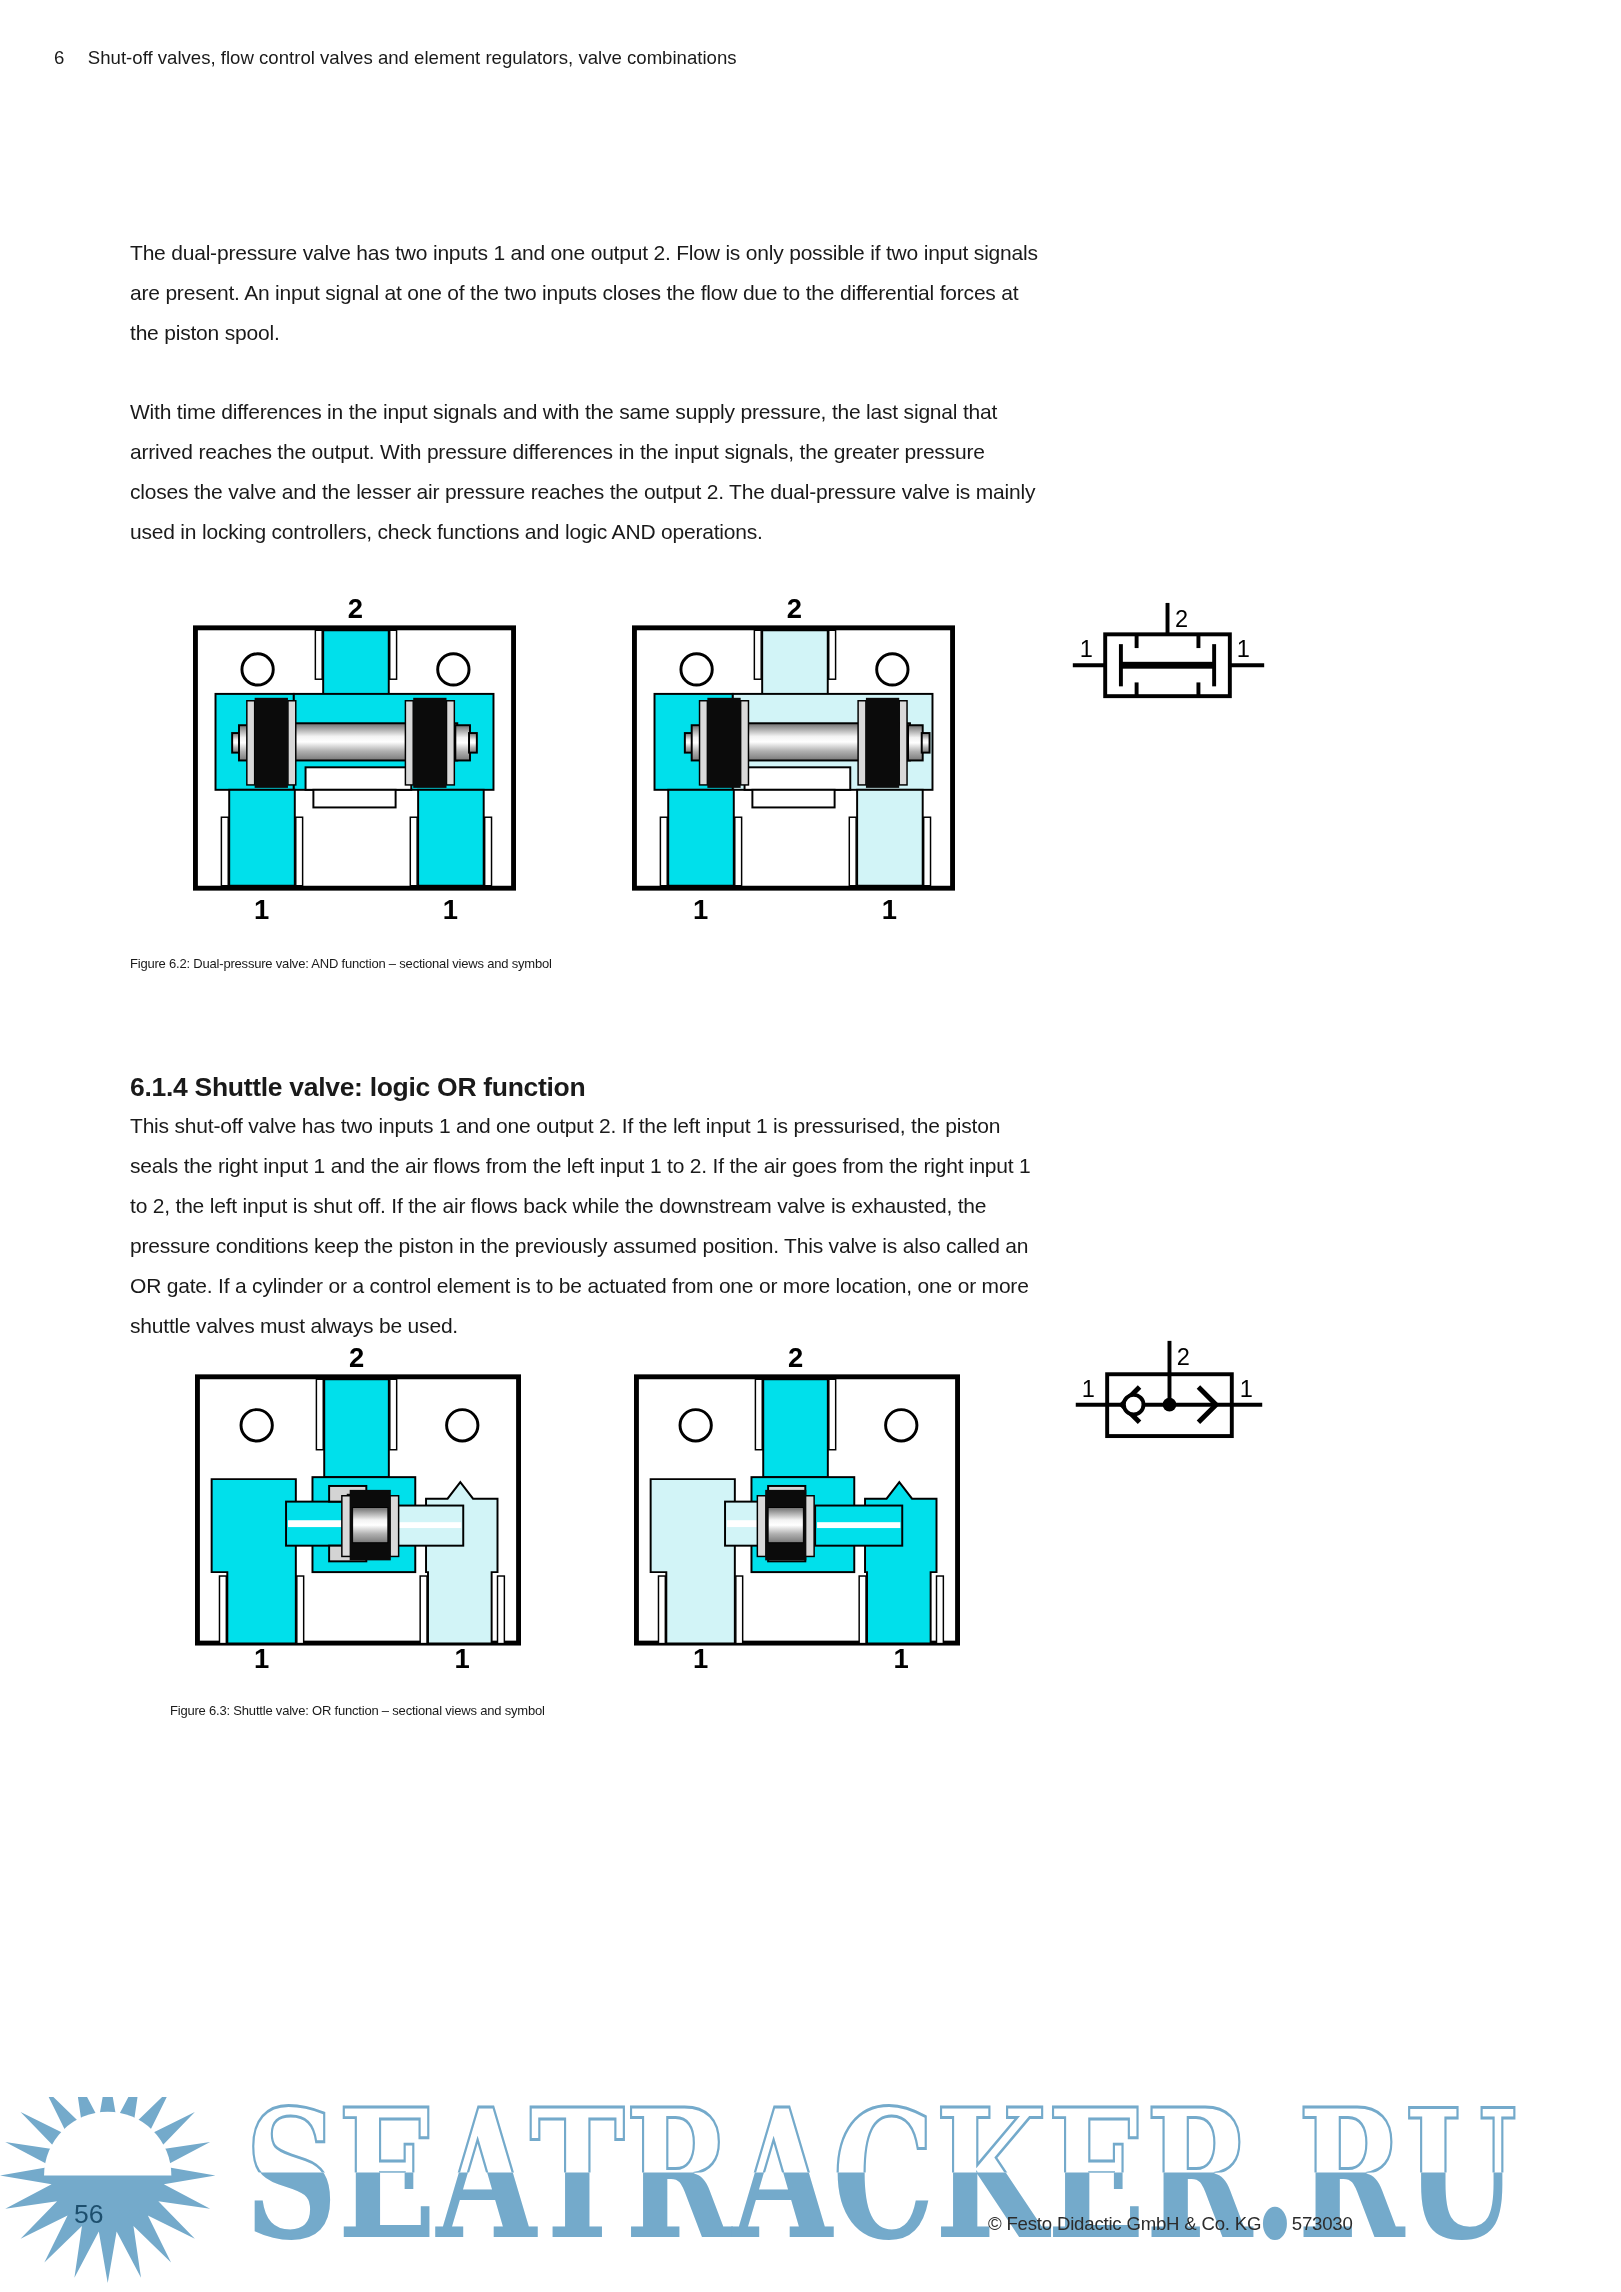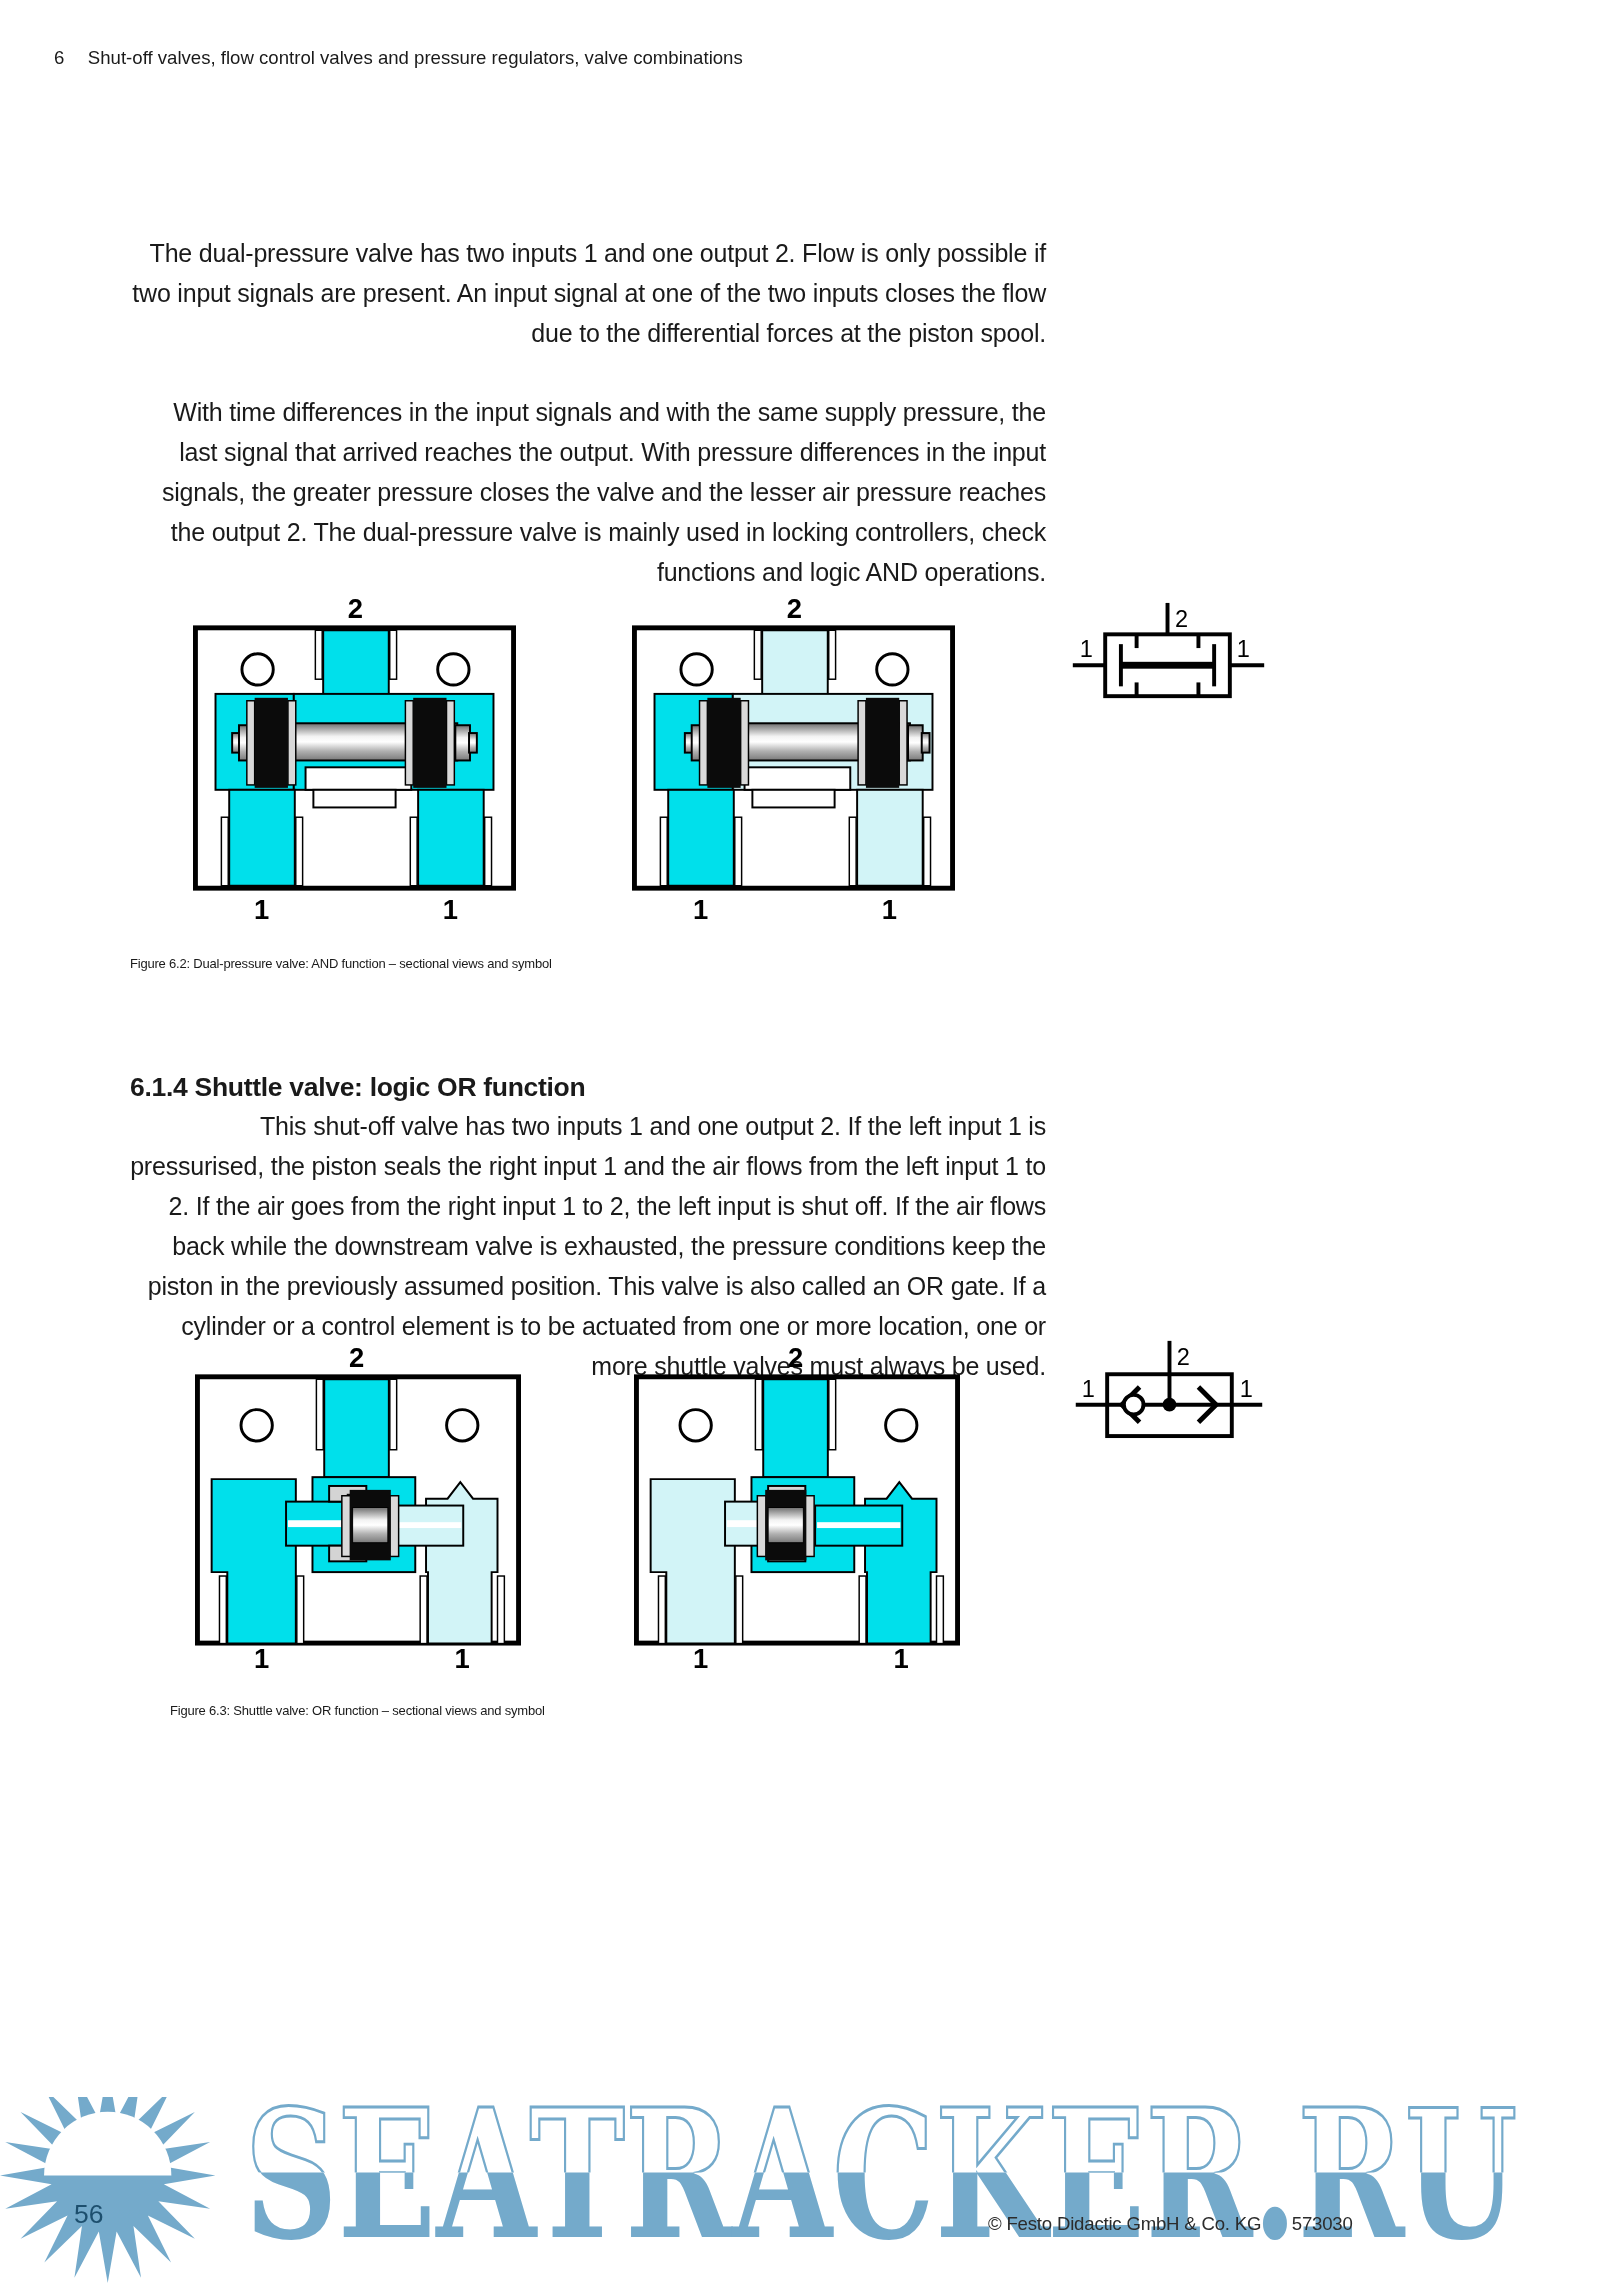--- a/index.html
+++ b/index.html
@@ -4,21 +4,21 @@
 <style>
   html,body{margin:0;padding:0;background:#e8e8e8;}
   .page{
     position:relative;width:1621px;height:2293px;margin:0 auto;
     background:#ffffff;overflow:hidden;
     font-family:"Liberation Sans", sans-serif;color:#1a1a1a;
   }
   .abs{position:absolute;}
   .runhead{left:54px;top:47px;display:flex;gap:23.5px;font-size:18.6px;color:#1a1a1a;}
   .h3{left:130px;font-size:26.5px;font-weight:bold;letter-spacing:-0.3px;}
-  .body-par{left:130px;width:916px;font-size:25px;letter-spacing:-0.2px;line-height:40px;text-align:right;}
+  .body-par{left:130px;width:916px;font-size:21px;letter-spacing:-0.2px;line-height:40px;}
   .caption{left:130px;font-size:13px;letter-spacing:-0.2px;}
   .valve-svg,.symbol-svg{position:absolute;}
   .valve-svg text,.symbol-svg text{font-family:"Liberation Sans",sans-serif;font-weight:bold;}
   .hot{fill:var(--hot);}
   .cold{fill:var(--cold);}
   .outl{stroke:#000;stroke-width:2px;}
   .slot{fill:#fff;stroke:#000;stroke-width:1.5px;}
   .washer{fill:#d9d9d9;stroke:#000;stroke-width:1.5px;}
   .seal{fill:#0b0b0b;}
   .sym{stroke:#000;stroke-width:4px;fill:none;}
@@ -32,21 +32,21 @@
   .pagenum{left:74px;top:2199px;font-size:26.5px;color:var(--pg);z-index:6;}
   .copyright{left:988px;top:2213px;font-size:18.6px;color:#2b2b2b;z-index:6;letter-spacing:-0.2px;}
 </style>
 </head>
 <body>
 
 <div class="page">
 
   <div class="abs runhead">
     <span>6</span>
-    <span>Shut-off valves, flow control valves and pressure regulators, valve combinations</span>
+    <span>Shut-off valves, flow control valves and element regulators, valve combinations</span>
   </div>
 
   <div class="abs body-par" style="top:233px;">The dual-pressure valve has two inputs 1 and one output 2. Flow is only possible if two input signals are present. An input signal at one of the two inputs closes the flow due to the differential forces at the piston spool.</div>
   <div class="abs body-par" style="top:392px;">With time differences in the input signals and with the same supply pressure, the last signal that arrived reaches the output. With pressure differences in the input signals, the greater pressure closes the valve and the lesser air pressure reaches the output 2. The dual-pressure valve is mainly used in locking controllers, check functions and logic AND operations.</div>
 
   <svg class="valve-svg" style="left:193px;top:592px;" width="323" height="333" viewBox="0 0 330 340">
     <defs>
       <linearGradient id="met" x1="0" y1="0" x2="0" y2="1">
         <stop offset="0" stop-color="#6f6f6f"></stop>
           <stop offset="0.35" stop-color="#f2f2f2"></stop>

